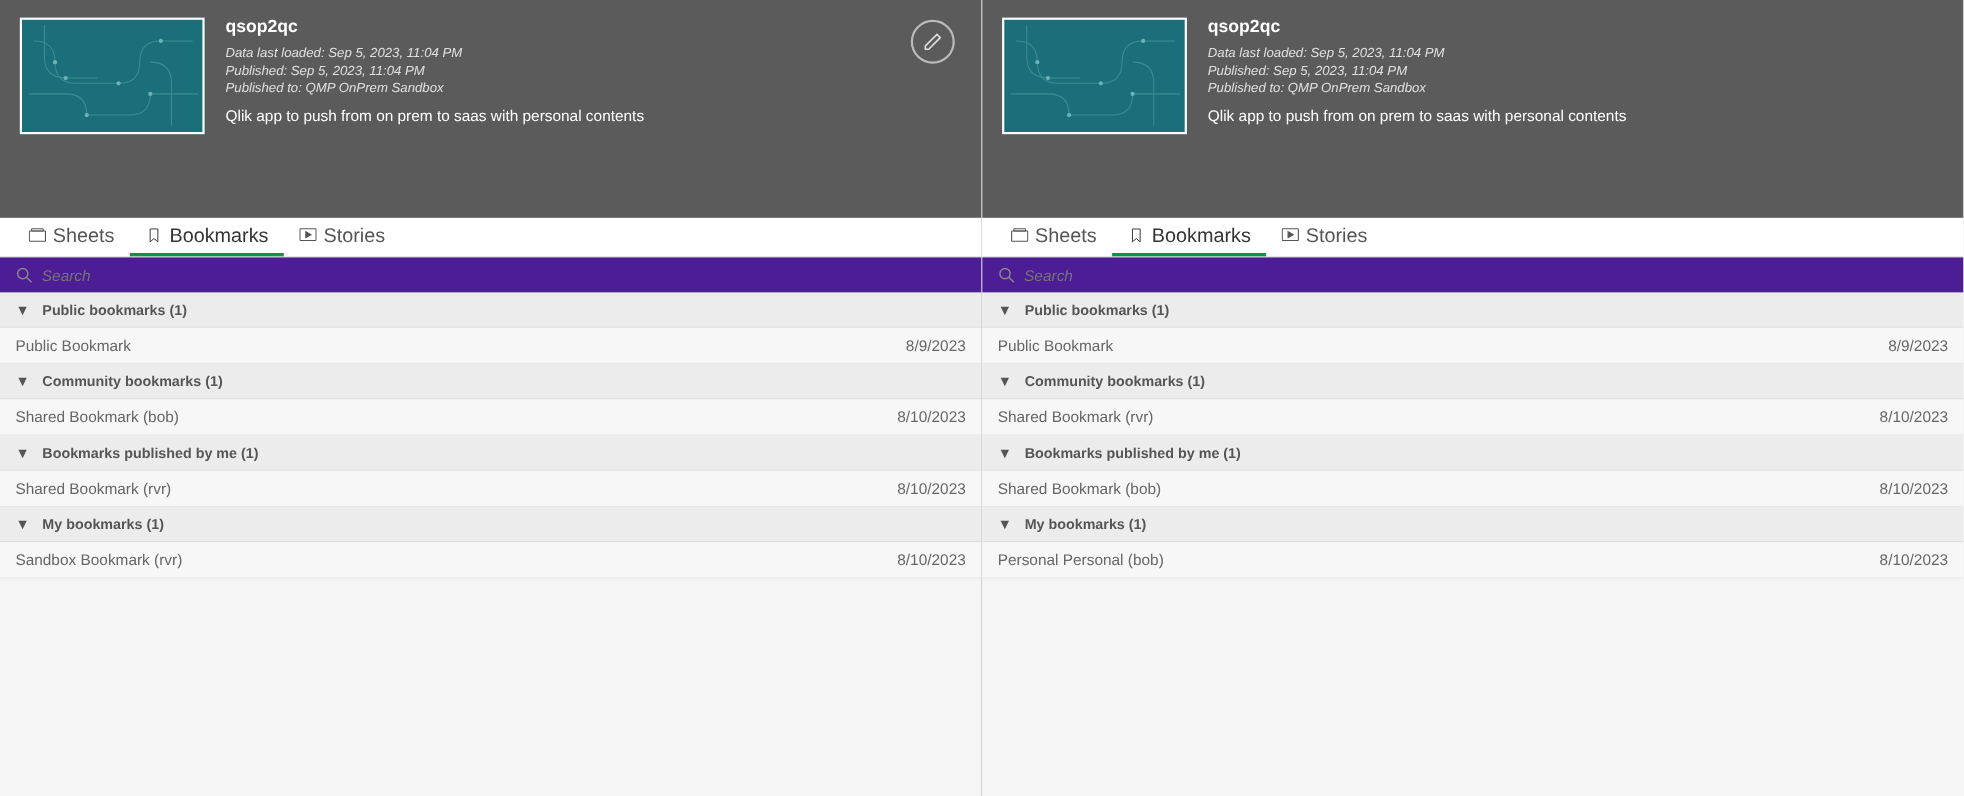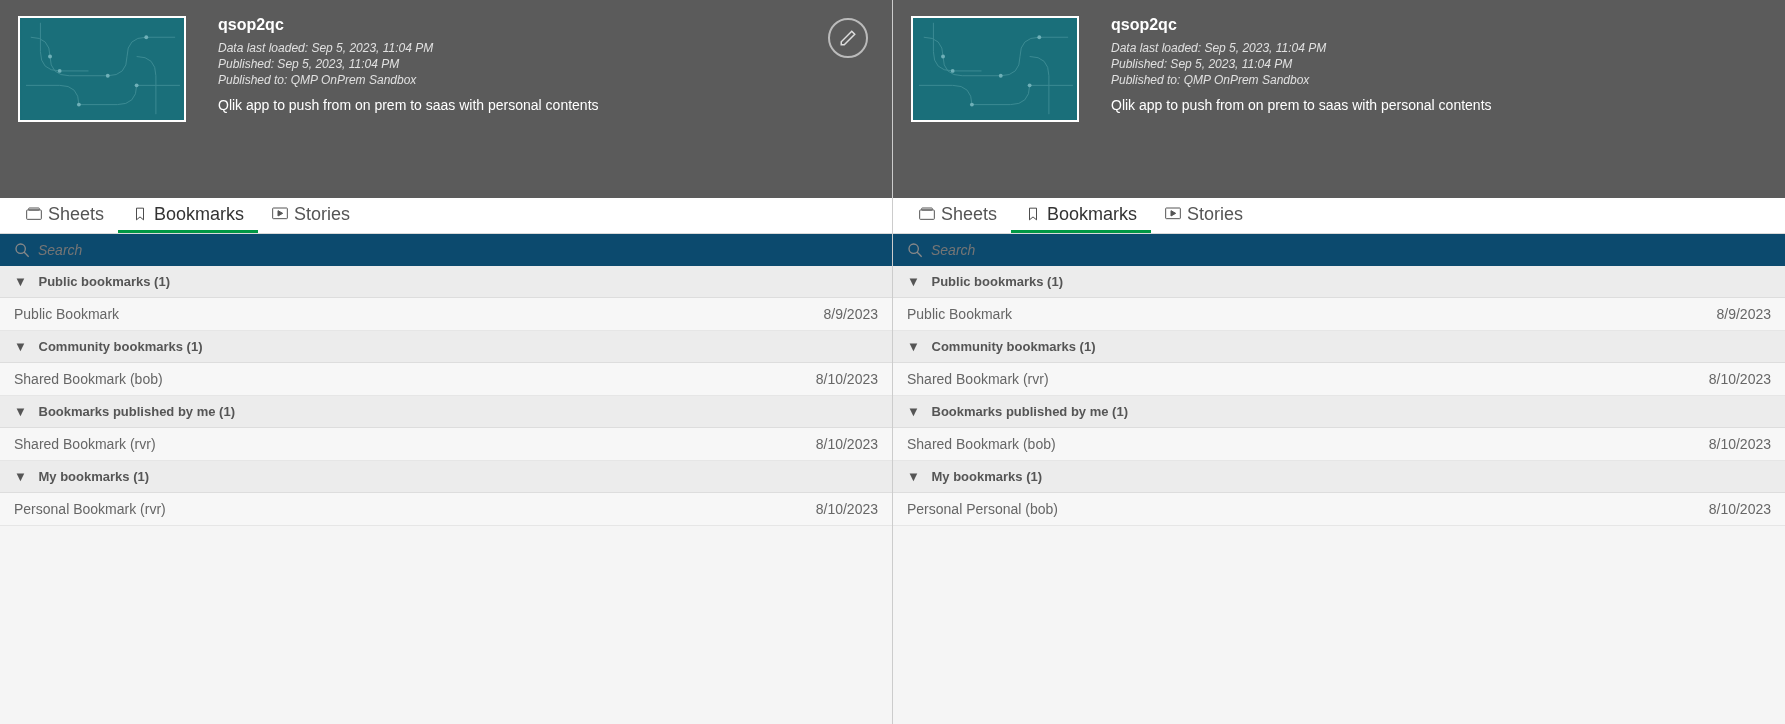--- a/index.html
+++ b/index.html
@@ -1,32 +1,32 @@
 <!DOCTYPE html>
 <html><head>
 <meta charset="utf-8">
 <style>
   * { box-sizing: border-box; margin: 0; padding: 0; font-family: -apple-system, BlinkMacSystemFont, "Segoe UI", Arial, sans-serif; }
   body { background: #f5f5f5; }
   .side-by-side { display: flex; width: 1785px; height: 724px; }
   .panel { flex: 1; display: flex; flex-direction: column; background: #f5f5f5; position: relative; }
   .panel-left { border-right: 1px solid #ccc; }
-  .hdr { background: #5b5b5b; color: #fff; padding: 16px 18px; display: flex; gap: 32px; min-height: 198px; position: relative; }
+  .hdr { background: #5b5b5b; color: #fff; padding: 16px 18px; display: flex; gap: 19px; min-height: 198px; position: relative; }
   .thumb { width: 168px; height: 106px; background: #1a6f7a; border: 2px solid #fff; position: relative; overflow: hidden; flex-shrink: 0; }
   .thumb svg { width: 100%; height: 100%; display: block; }
   .hdr-info { flex: 1; }
   .app-title { font-size: 16px; font-weight: 700; margin-bottom: 6px; }
   .meta-line { font-size: 12px; font-style: italic; color: #e0e0e0; line-height: 1.35; }
   .desc { font-size: 14px; margin-top: 8px; color: #fff; }
   .edit-btn { position: absolute; top: 18px; right: 24px; width: 40px; height: 40px; border-radius: 50%; border: 2px solid #bbb; background: #5b5b5b; display: flex; align-items: center; justify-content: center; cursor: pointer; }
   .tabs { background: #fff; border-bottom: 1px solid #d9d9d9; display: flex; padding: 0 12px; height: 36px; align-items: stretch; }
   .tab { display: flex; align-items: center; gap: 6px; padding: 0 14px; font-size: 18px; color: #555; cursor: pointer; border-bottom: 3px solid transparent; }
   .tab.active { border-bottom-color: #009845; color: #333; font-weight: 400; }
   .tab svg { width: 16px; height: 14px; }
-  .search-row { background: #0c4a6e; display: flex; align-items: center; padding: 8px 14px; gap: 8px; }
+  .search-row { background: #4c1d95; display: flex; align-items: center; padding: 8px 14px; gap: 8px; }
   .search-row input { border: none; outline: none; font-size: 14px; font-style: italic; color: #999; flex: 1; background: transparent; }
   .section-hdr { background: #ececec; padding: 8px 14px; font-size: 13px; font-weight: 700; color: #555; display: flex; align-items: center; gap: 4px; cursor: pointer; border-bottom: 1px solid #ddd; }
   .item-row { background: #f7f7f7; padding: 8px 14px; font-size: 14px; color: #666; display: flex; justify-content: space-between; border-bottom: 1px solid #e6e6e6; cursor: pointer; text-align: right; }
   .tri { display: inline-block; }
   .search-icon { width: 16px; height: 16px; }
 </style>
 </head>
 <body>
 
 <div class="side-by-side">
@@ -111,21 +111,21 @@
       </div>
 
     <div class="section-hdr"><span class="tri">▼</span>&nbsp;<span>Bookmarks published by me (1)</span></div>
     <div class="item-row">
         <span>Shared Bookmark (rvr)</span>
         <span>8/10/2023</span>
       </div>
 
     <div class="section-hdr"><span class="tri">▼</span>&nbsp;<span>My bookmarks (1)</span></div>
     <div class="item-row">
-        <span>Personal Bookmark (rvr)</span>
+        <span>Sandbox Bookmark (rvr)</span>
         <span>8/10/2023</span>
       </div>
 
   </div>
 
   <div class="panel">
 
     <div class="hdr">
       <div class="thumb">
         <svg viewBox="0 0 168 106">

